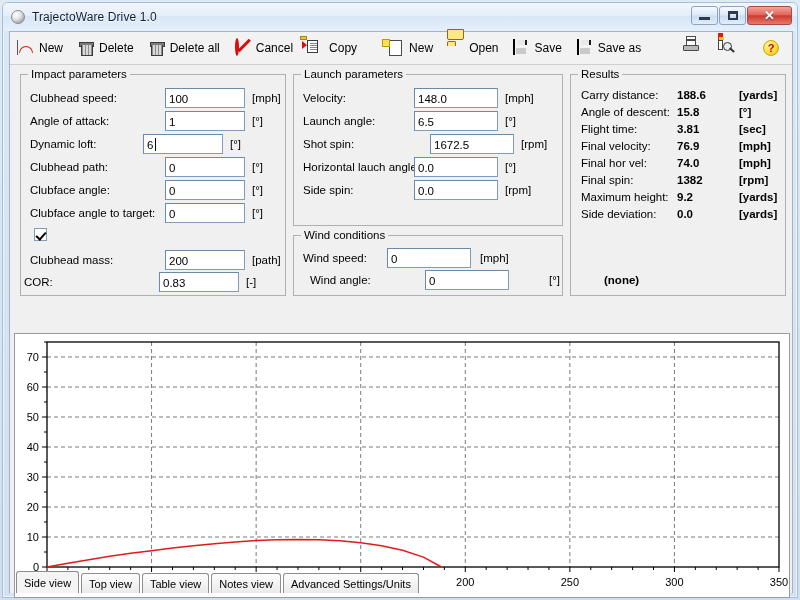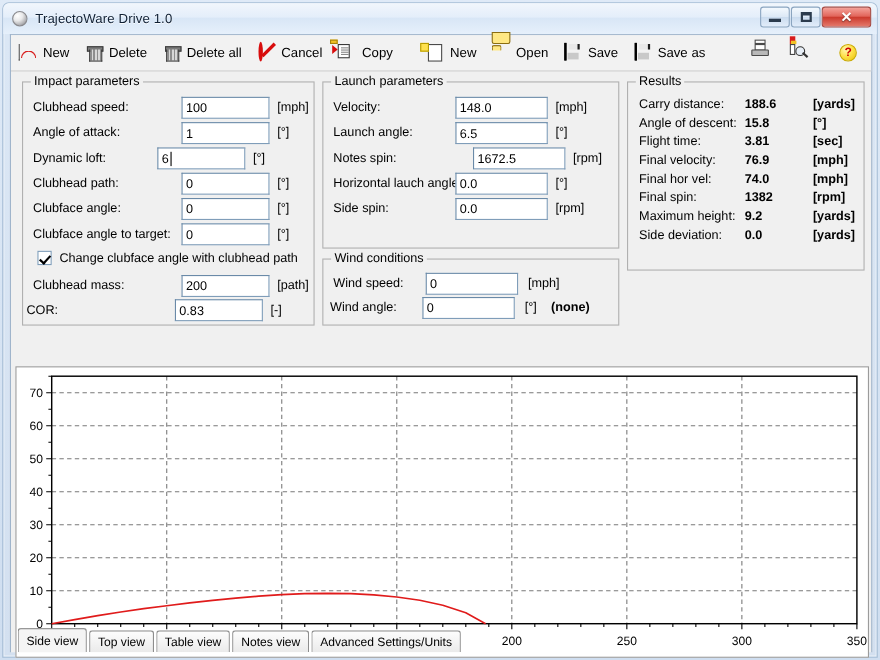--- a/index.html
+++ b/index.html
@@ -361,21 +361,20 @@
           <span class="unit" style="margin-left:7px;">[°]</span>
         </div>
         <div class="row" style="left:9px; top:128px;">
           <span class="lbl" style="width:135px;">Clubface angle to target:</span>
           <span class="fld" style="width:80px;">0</span>
           <span class="unit" style="margin-left:7px;">[°]</span>
         </div>
 
         <div class="chkrow" style="left:13px; top:153px;">
           <span class="chk"></span>
-          <span class="lbl">Change clubface angle with clubhead path</span>
         </div>
 
         <div class="row" style="left:9px; top:175px;">
           <span class="lbl" style="width:135px;">Clubhead mass:</span>
           <span class="fld" style="width:80px;">200</span>
           <span class="unit" style="margin-left:7px;">[path]</span>
         </div>
         <div class="row" style="left:3px; top:197px;">
           <span class="lbl" style="width:135px;">COR:</span>
           <span class="fld" style="width:80px;">0.83</span>
@@ -390,21 +389,21 @@
           <span class="lbl" style="width:111px;">Velocity:</span>
           <span class="fld" style="width:84px;">148.0</span>
           <span class="unit" style="margin-left:7px;">[mph]</span>
         </div>
         <div class="row" style="left:9px; top:36px;">
           <span class="lbl" style="width:111px;">Launch angle:</span>
           <span class="fld" style="width:84px;">6.5</span>
           <span class="unit" style="margin-left:7px;">[°]</span>
         </div>
         <div class="row" style="left:9px; top:59px;">
-          <span class="lbl" style="width:111px;">Notes spin:</span>
+          <span class="lbl" style="width:111px;">Shot spin:</span>
           <span class="fld" style="width:84px;margin-left:16px;">1672.5</span>
           <span class="unit" style="margin-left:7px;">[rpm]</span>
         </div>
         <div class="row" style="left:9px; top:82px;">
           <span class="lbl" style="width:111px;">Horizontal lauch angle:</span>
           <span class="fld" style="width:84px;">0.0</span>
           <span class="unit" style="margin-left:7px;">[°]</span>
         </div>
         <div class="row" style="left:9px; top:105px;">
           <span class="lbl" style="width:111px;">Side spin:</span>
@@ -414,29 +413,29 @@
       </div>
 
       <div class="group" style="left:283px; top:203px; width:270px; height:61px;">
         <span class="legend">Wind conditions</span>
 
         <div class="row" style="left:9px; top:12px;">
           <span class="lbl" style="width:84px;">Wind speed:</span>
           <span class="fld" style="width:84px;">0</span>
           <span class="unit" style="margin-left:9px;">[mph]</span>
         </div>
-        <div class="row" style="left:6px; top:34px;">
+        <div class="row" style="left:16px; top:34px;gap:31px;">
           <span class="lbl" style="width:84px;">Wind angle:</span>
           <span class="fld" style="width:84px;">0</span>
           <span class="unit" style="margin-left:9px;">[°]</span>
           <span class="unit" style="margin-left:13px; font-weight:bold;">(none)</span>
         </div>
       </div>
 
-      <div class="group" style="left:560px; top:42px; width:216px; height:172px;padding-left:20px;">
+      <div class="group" style="left:560px; top:42px; width:216px; height:222px;padding-left:20px;">
         <span class="legend">Results</span>
 
         <div class="res-row" style="left:10px; top:12px;">
           <span class="res-lbl">Carry distance:</span>
           <span class="res-val">188.6</span>
           <span class="res-unit">[yards]</span>
         </div>
         <div class="res-row" style="left:10px; top:29px;">
           <span class="res-lbl">Angle of descent:</span>
           <span class="res-val">15.8</span>

